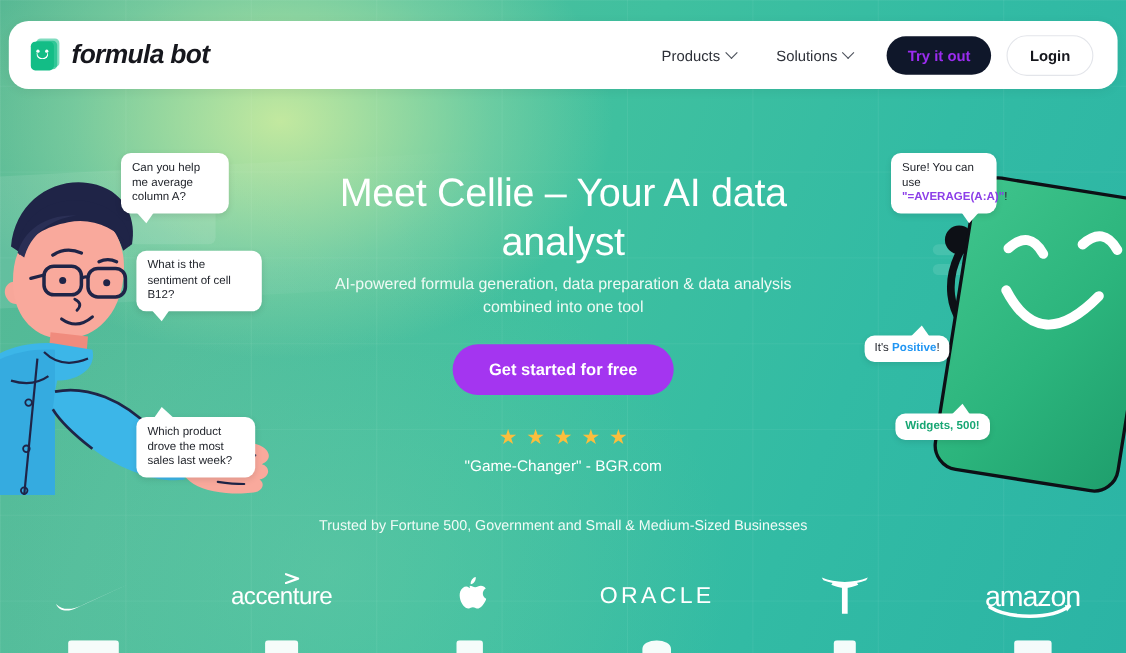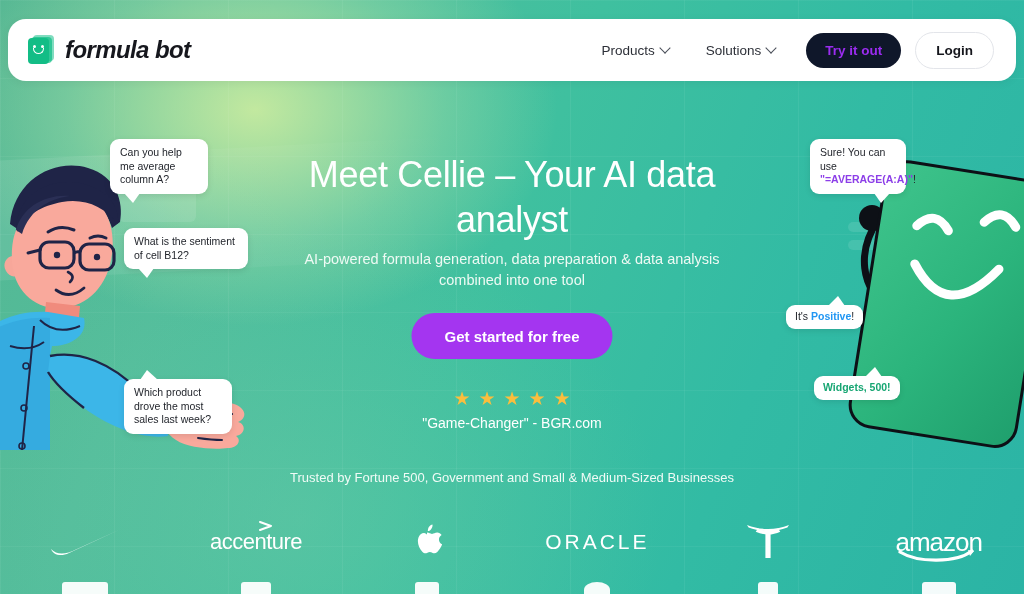--- a/index.html
+++ b/index.html
@@ -143,21 +143,21 @@
   }
   .bubble::after{
     content:""; position:absolute; width:0; height:0;
   }
   .tail-bl::after{ left:14px; bottom:-9px; border-left:9px solid transparent; border-right:7px solid transparent; border-top:10px solid #fff; }
   .tail-tl::after{ left:16px; top:-9px; border-left:7px solid transparent; border-right:11px solid transparent; border-bottom:10px solid #fff; }
   .tail-br::after{ right:16px; bottom:-9px; border-left:7px solid transparent; border-right:9px solid transparent; border-top:10px solid #fff; }
   .tail-tr::after{ right:18px; top:-9px; border-left:10px solid transparent; border-right:7px solid transparent; border-bottom:10px solid #fff; }
 
   #b-average { left:110px; top:139px; width:98px; }
-  #b-sentiment { left:124px; top:228px; width:124px; }
+  #b-sentiment { left:124px; top:228px; width:114px; }
   #b-product { left:84px; top:379px; width:108px;margin-left:40px; }
   #b-sure { left:810px; top:139px; width:96px; }
   #b-positive { left:786px; top:305px; padding:5px 9px; }
   #b-widgets { left:814px; top:376px; padding:5px 9px; }
 
   .fx-purple { color:#8c3ee8; font-weight:bold; }
   .fx-blue { color:#2196f3; font-weight:bold; }
   .fx-green { color:#17a673; font-weight:bold; }
 
   

